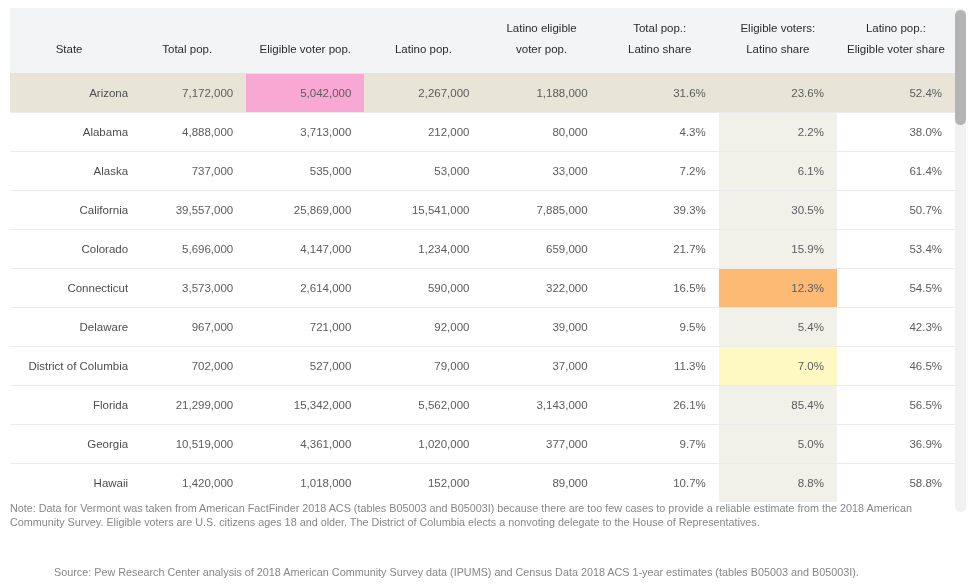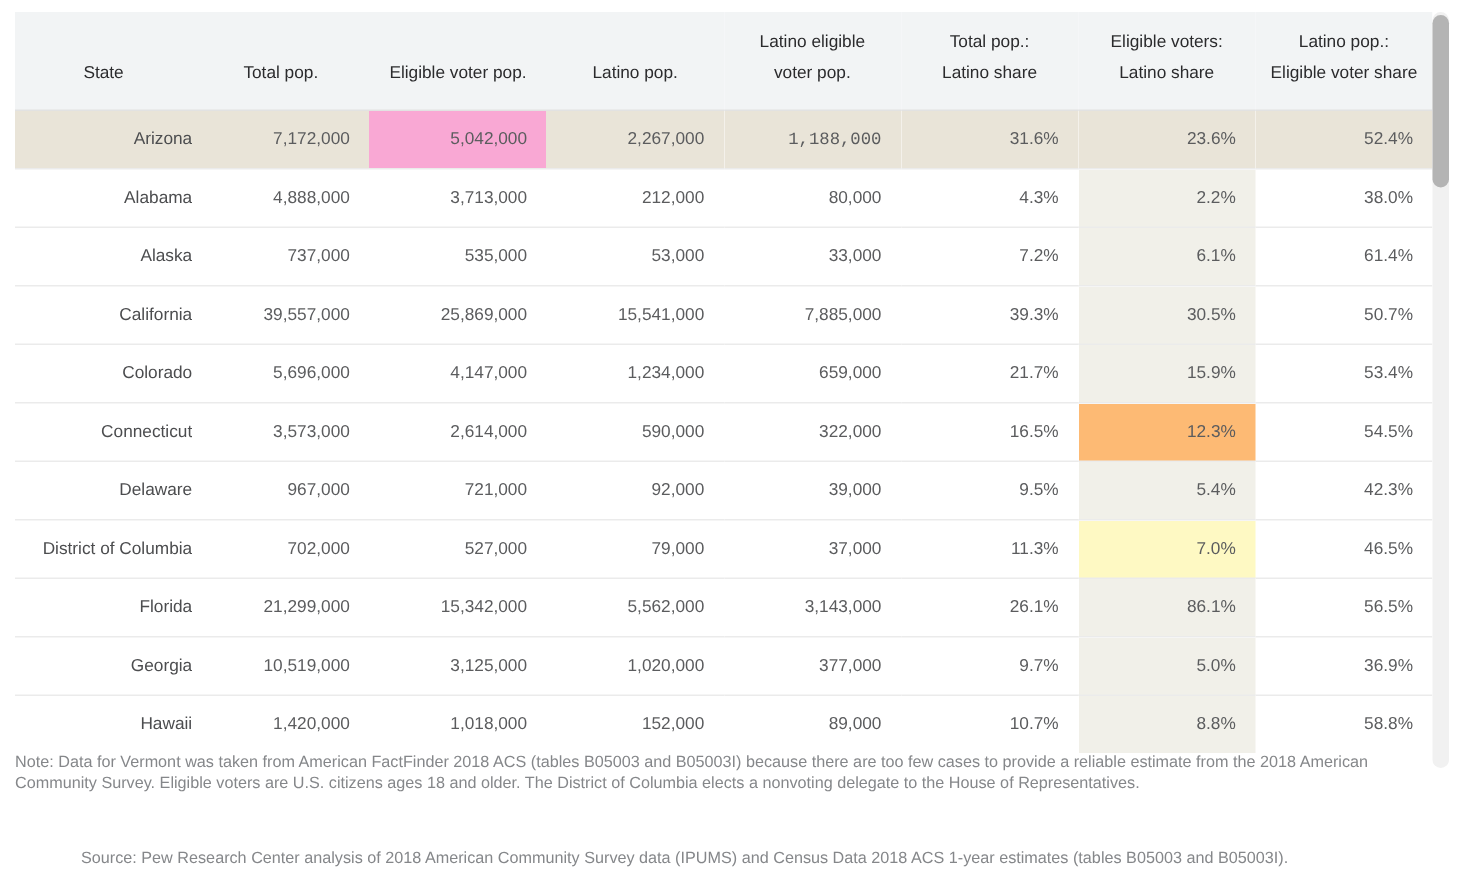--- a/index.html
+++ b/index.html
@@ -64,21 +64,21 @@
               <div>Eligible voter share</div>
             </th>
           </tr>
       </thead>
       <tbody id="table-body">
           <tr>
             <td class="state-cell" style="background: rgb(233, 228, 216);">Arizona</td>
             <td style="background: rgb(233, 228, 216);">7,172,000</td>
             <td style="background: #f9a8d4;">5,042,000</td>
             <td style="background: rgb(233, 228, 216);">2,267,000</td>
-            <td style="background: rgb(233, 228, 216); font-family: Liberation Mono, monospace;">1,188,000</td>
+            <td style="background: rgb(233, 228, 216);">1,188,000</td>
             <td style="background: rgb(233, 228, 216);">31.6%</td>
             <td style="background: rgb(233, 228, 216);">23.6%</td>
             <td style="background: rgb(233, 228, 216);">52.4%</td>
           </tr>
           <tr>
             <td class="state-cell">Alabama</td>
             <td>4,888,000</td>
             <td>3,713,000</td>
             <td>212,000</td>
             <td>80,000</td>
@@ -146,27 +146,27 @@
             <td style="background: #fef9c3; padding-left: 24px;">7.0%</td>
             <td>46.5%</td>
           </tr>
           <tr>
             <td class="state-cell">Florida</td>
             <td>21,299,000</td>
             <td>15,342,000</td>
             <td>5,562,000</td>
             <td>3,143,000</td>
             <td>26.1%</td>
-            <td style="background: rgb(241, 240, 233);">86.1%</td>
+            <td style="background: rgb(241, 240, 233);">85.4%</td>
             <td>56.5%</td>
           </tr>
           <tr>
             <td class="state-cell">Georgia</td>
             <td>10,519,000</td>
-            <td>3,125,000</td>
+            <td>4,361,000</td>
             <td>1,020,000</td>
             <td>377,000</td>
             <td>9.7%</td>
             <td style="background: rgb(241, 240, 233);">5.0%</td>
             <td>36.9%</td>
           </tr>
           <tr>
             <td class="state-cell">Hawaii</td>
             <td>1,420,000</td>
             <td>1,018,000</td>

